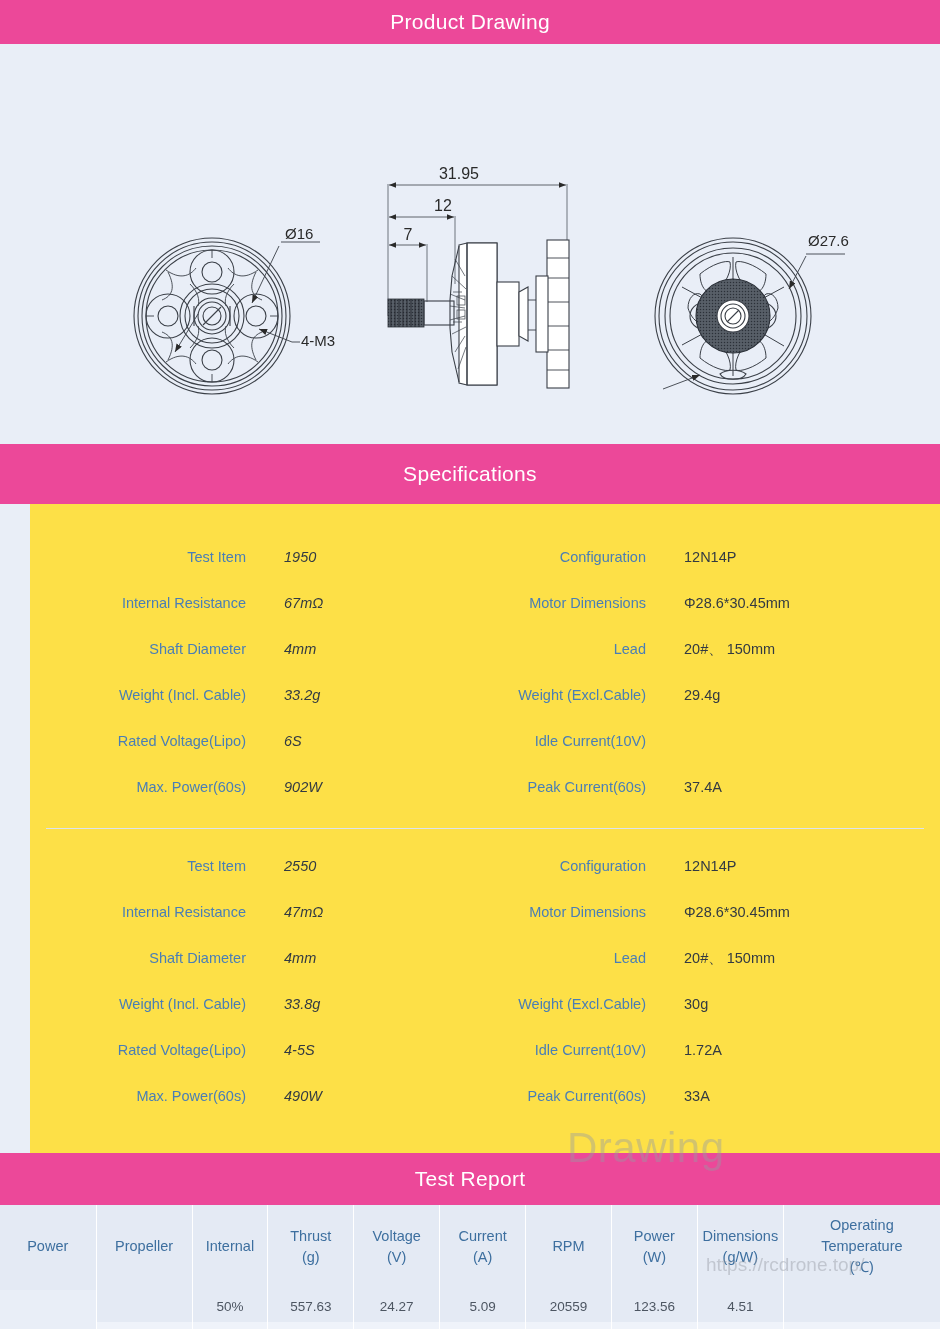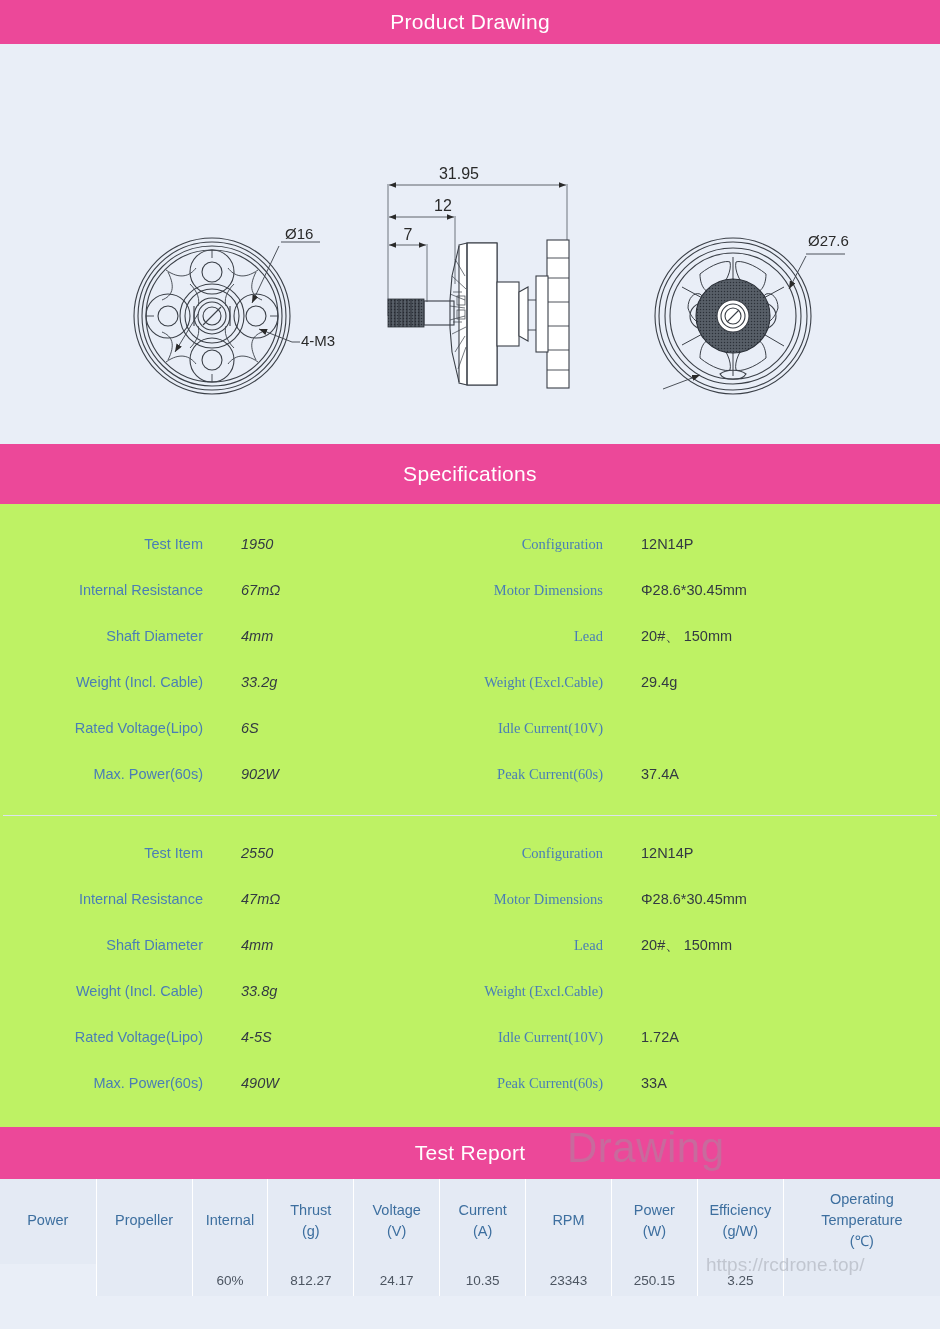--- a/index.html
+++ b/index.html
@@ -38,22 +38,23 @@
     height: 400px;
     background: #e9eef7;
     position: relative;
     display: flex;
     align-items: center;
     justify-content: space-around;
   }
 
   
   .specs-wrap {
-    background: #bef264;
-    padding: 3px;
+    background: #fde047;
+    padding: 16px;
+    margin-left: 30px;
   }
   .spec-block {
     padding: 14px 0 18px 0;
   }
   .spec-block + .spec-block {
     border-top: 1px solid #dbe3ef;
   }
   .spec-row {
     display: flex;
     align-items: center;
@@ -72,21 +73,20 @@
     color: #333a42;
     font-size: 14.5px;
     box-sizing: border-box;
     font-style: italic;
   }
   .spec-label2 {
     width: 185px;
     text-align: right;
     color: #4a7eb5;
     font-size: 14.5px;
-    font-family: Liberation Serif, serif;
   }
   .spec-value2 {
     flex: 1;
     padding-left: 38px;
     color: #333a42;
     font-size: 14.5px;
     box-sizing: border-box;
   }
 
   
@@ -389,20 +389,21 @@
     <div class="spec-row">
       <div class="spec-label">Shaft Diameter</div>
       <div class="spec-value">4mm</div>
       <div class="spec-label2">Lead</div>
       <div class="spec-value2">20#、 150mm</div>
     </div>
     <div class="spec-row">
       <div class="spec-label">Weight (Incl. Cable)</div>
       <div class="spec-value">33.8g</div>
       <div class="spec-label2">Weight (Excl.Cable)</div>
+      <div class="spec-value2">30g</div>
     </div>
     <div class="spec-row">
       <div class="spec-label">Rated Voltage(Lipo)</div>
       <div class="spec-value">4-5S</div>
       <div class="spec-label2">Idle Current(10V)</div>
       <div class="spec-value2">1.72A</div>
     </div>
     <div class="spec-row">
       <div class="spec-label">Max. Power(60s)</div>
       <div class="spec-value">490W</div>
@@ -455,31 +456,43 @@
           <div>(A)</div>
         </th>
         <th>
           <div>RPM</div>
         </th>
         <th>
           <div>Power</div>
           <div>(W)</div>
         </th>
         <th>
-          <div>Efficiency</div>
+          <div>Dimensions</div>
           <div>(g/W)</div>
         </th>
         <th>
           <div>Operating</div>
           <div>Temperature</div>
           <div>(℃)</div>
         </th>
       </tr>
     </thead>
     <tbody>
+      <tr>
+        <td class="blank-cell"></td>
+        <td></td>
+        <td>50%</td>
+        <td>557.63</td>
+        <td>24.27</td>
+        <td>5.09</td>
+        <td>20559</td>
+        <td>123.56</td>
+        <td>4.51</td>
+        <td></td>
+      </tr>
       <tr>
         <td class="blank-cell"></td>
         <td></td>
         <td>60%</td>
         <td>812.27</td>
         <td>24.17</td>
         <td>10.35</td>
         <td>23343</td>
         <td>250.15</td>
         <td>3.25</td>

